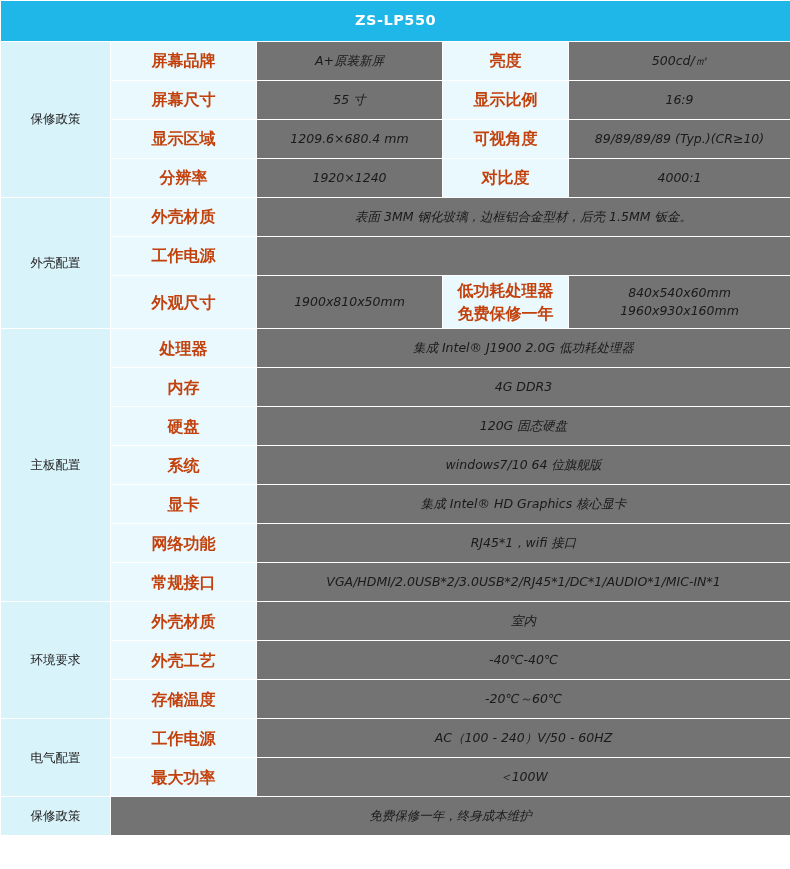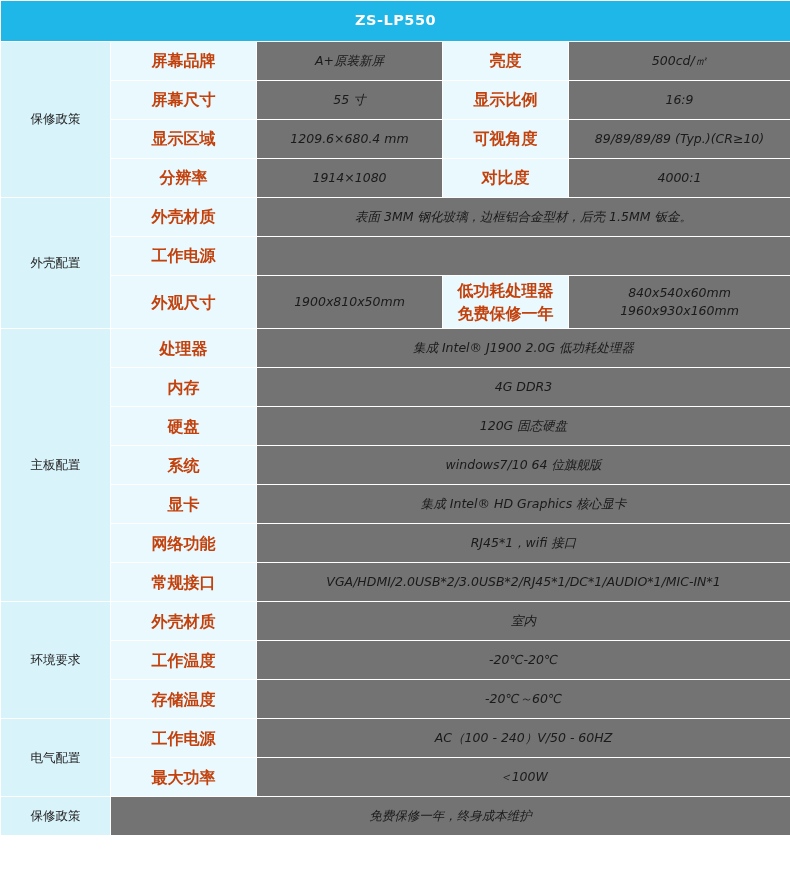--- a/index.html
+++ b/index.html
@@ -97,21 +97,21 @@
       <td class="value-cell">16:9</td>
     </tr>
     <tr class="row-h">
       <td class="label-cell">显示区域</td>
       <td class="value-cell">1209.6×680.4 mm</td>
       <td class="label-cell">可视角度</td>
       <td class="value-cell nowrap">89/89/89/89 (Typ.)(CR≥10)</td>
     </tr>
     <tr class="row-h">
       <td class="label-cell">分辨率</td>
-      <td class="value-cell">1914×1080</td>
+      <td class="value-cell">1920×1240</td>
       <td class="label-cell">对比度</td>
       <td class="value-cell">4000:1</td>
     </tr>
 
     <tr class="row-h">
       <td class="group-cell" rowspan="3">外壳配置</td>
       <td class="label-cell">外壳材质</td>
       <td class="value-cell" colspan="3">表面 3MM 钢化玻璃，边框铝合金型材，后壳 1.5MM 钣金。</td>
     </tr>
     <tr class="row-h">
@@ -160,22 +160,22 @@
       <td class="label-cell">常规接口</td>
       <td class="value-cell" colspan="3">VGA/HDMI/2.0USB*2/3.0USB*2/RJ45*1/DC*1/AUDIO*1/MIC-IN*1</td>
     </tr>
 
     <tr class="row-h">
       <td class="group-cell" rowspan="3">环境要求</td>
       <td class="label-cell">外壳材质</td>
       <td class="value-cell" colspan="3">室内</td>
     </tr>
     <tr class="row-h">
-      <td class="label-cell">工作温度</td>
-      <td class="value-cell" colspan="3">-20℃-20℃</td>
+      <td class="label-cell">外壳工艺</td>
+      <td class="value-cell" colspan="3">-40℃-40℃</td>
     </tr>
     <tr class="row-h">
       <td class="label-cell">存储温度</td>
       <td class="value-cell" colspan="3">-20℃～60℃</td>
     </tr>
 
     <tr class="row-h">
       <td class="group-cell" rowspan="2">电气配置</td>
       <td class="label-cell">工作电源</td>
       <td class="value-cell" colspan="3">AC（100 - 240）V/50 - 60HZ</td>

